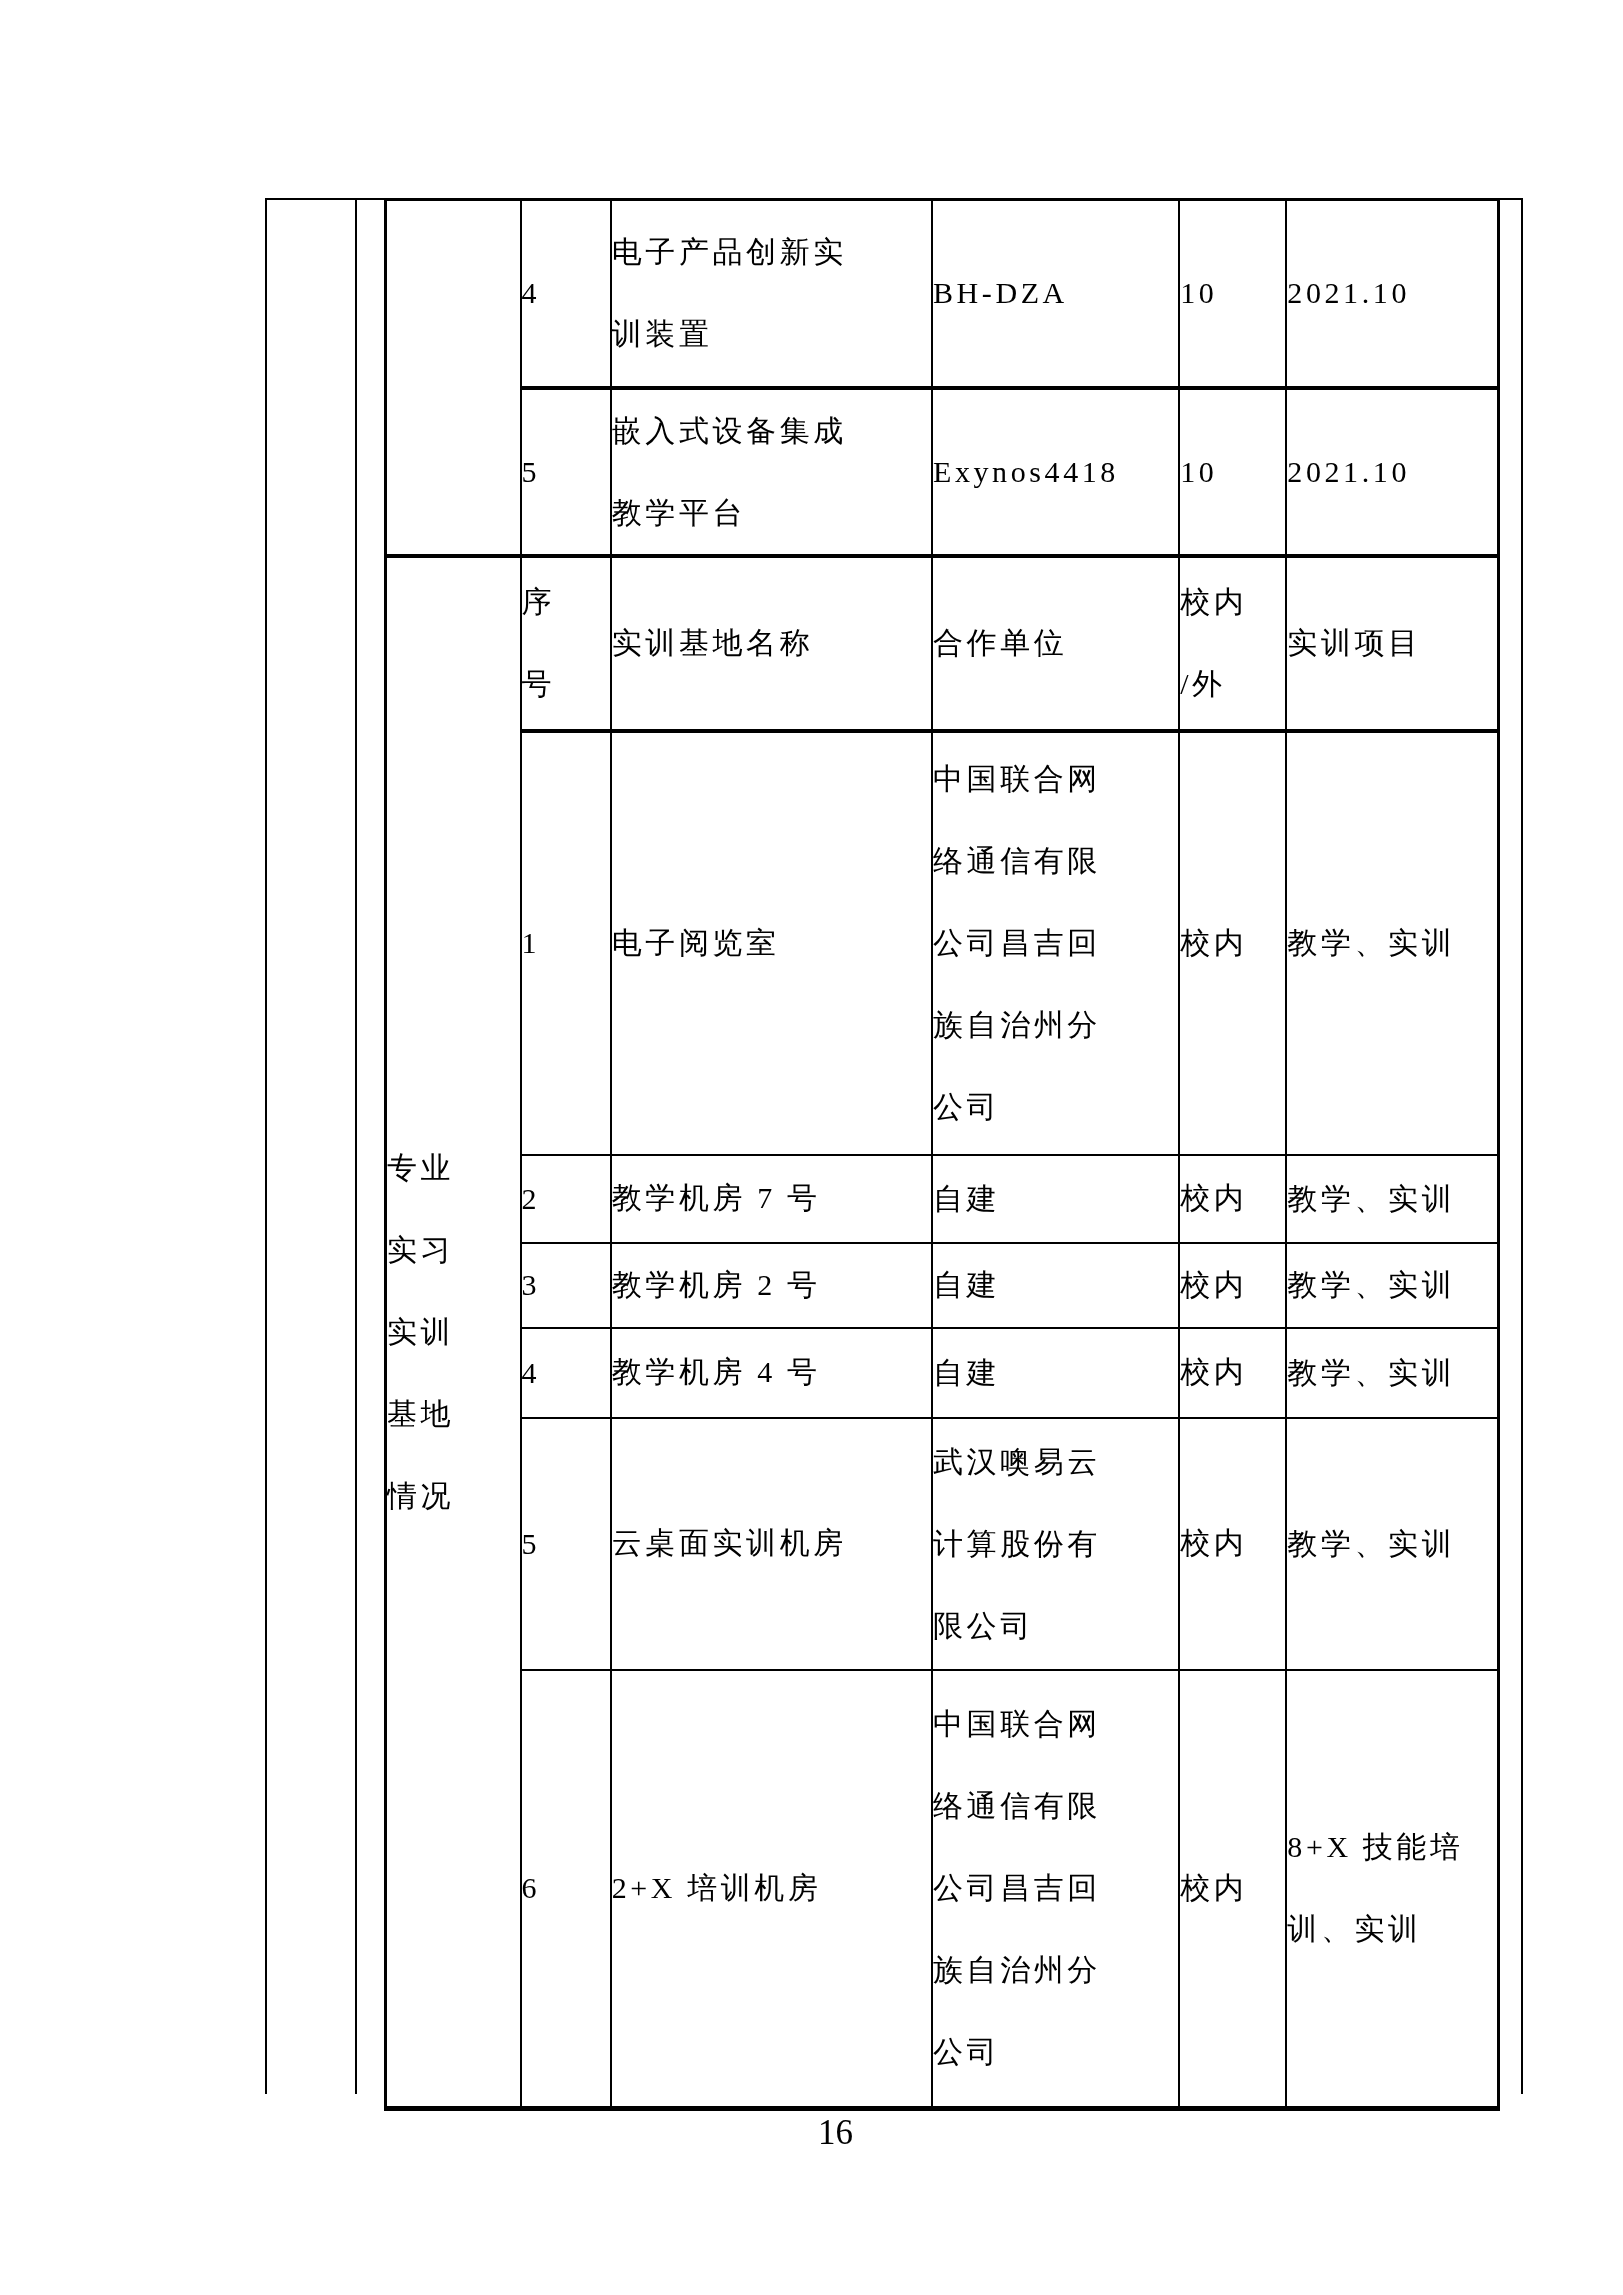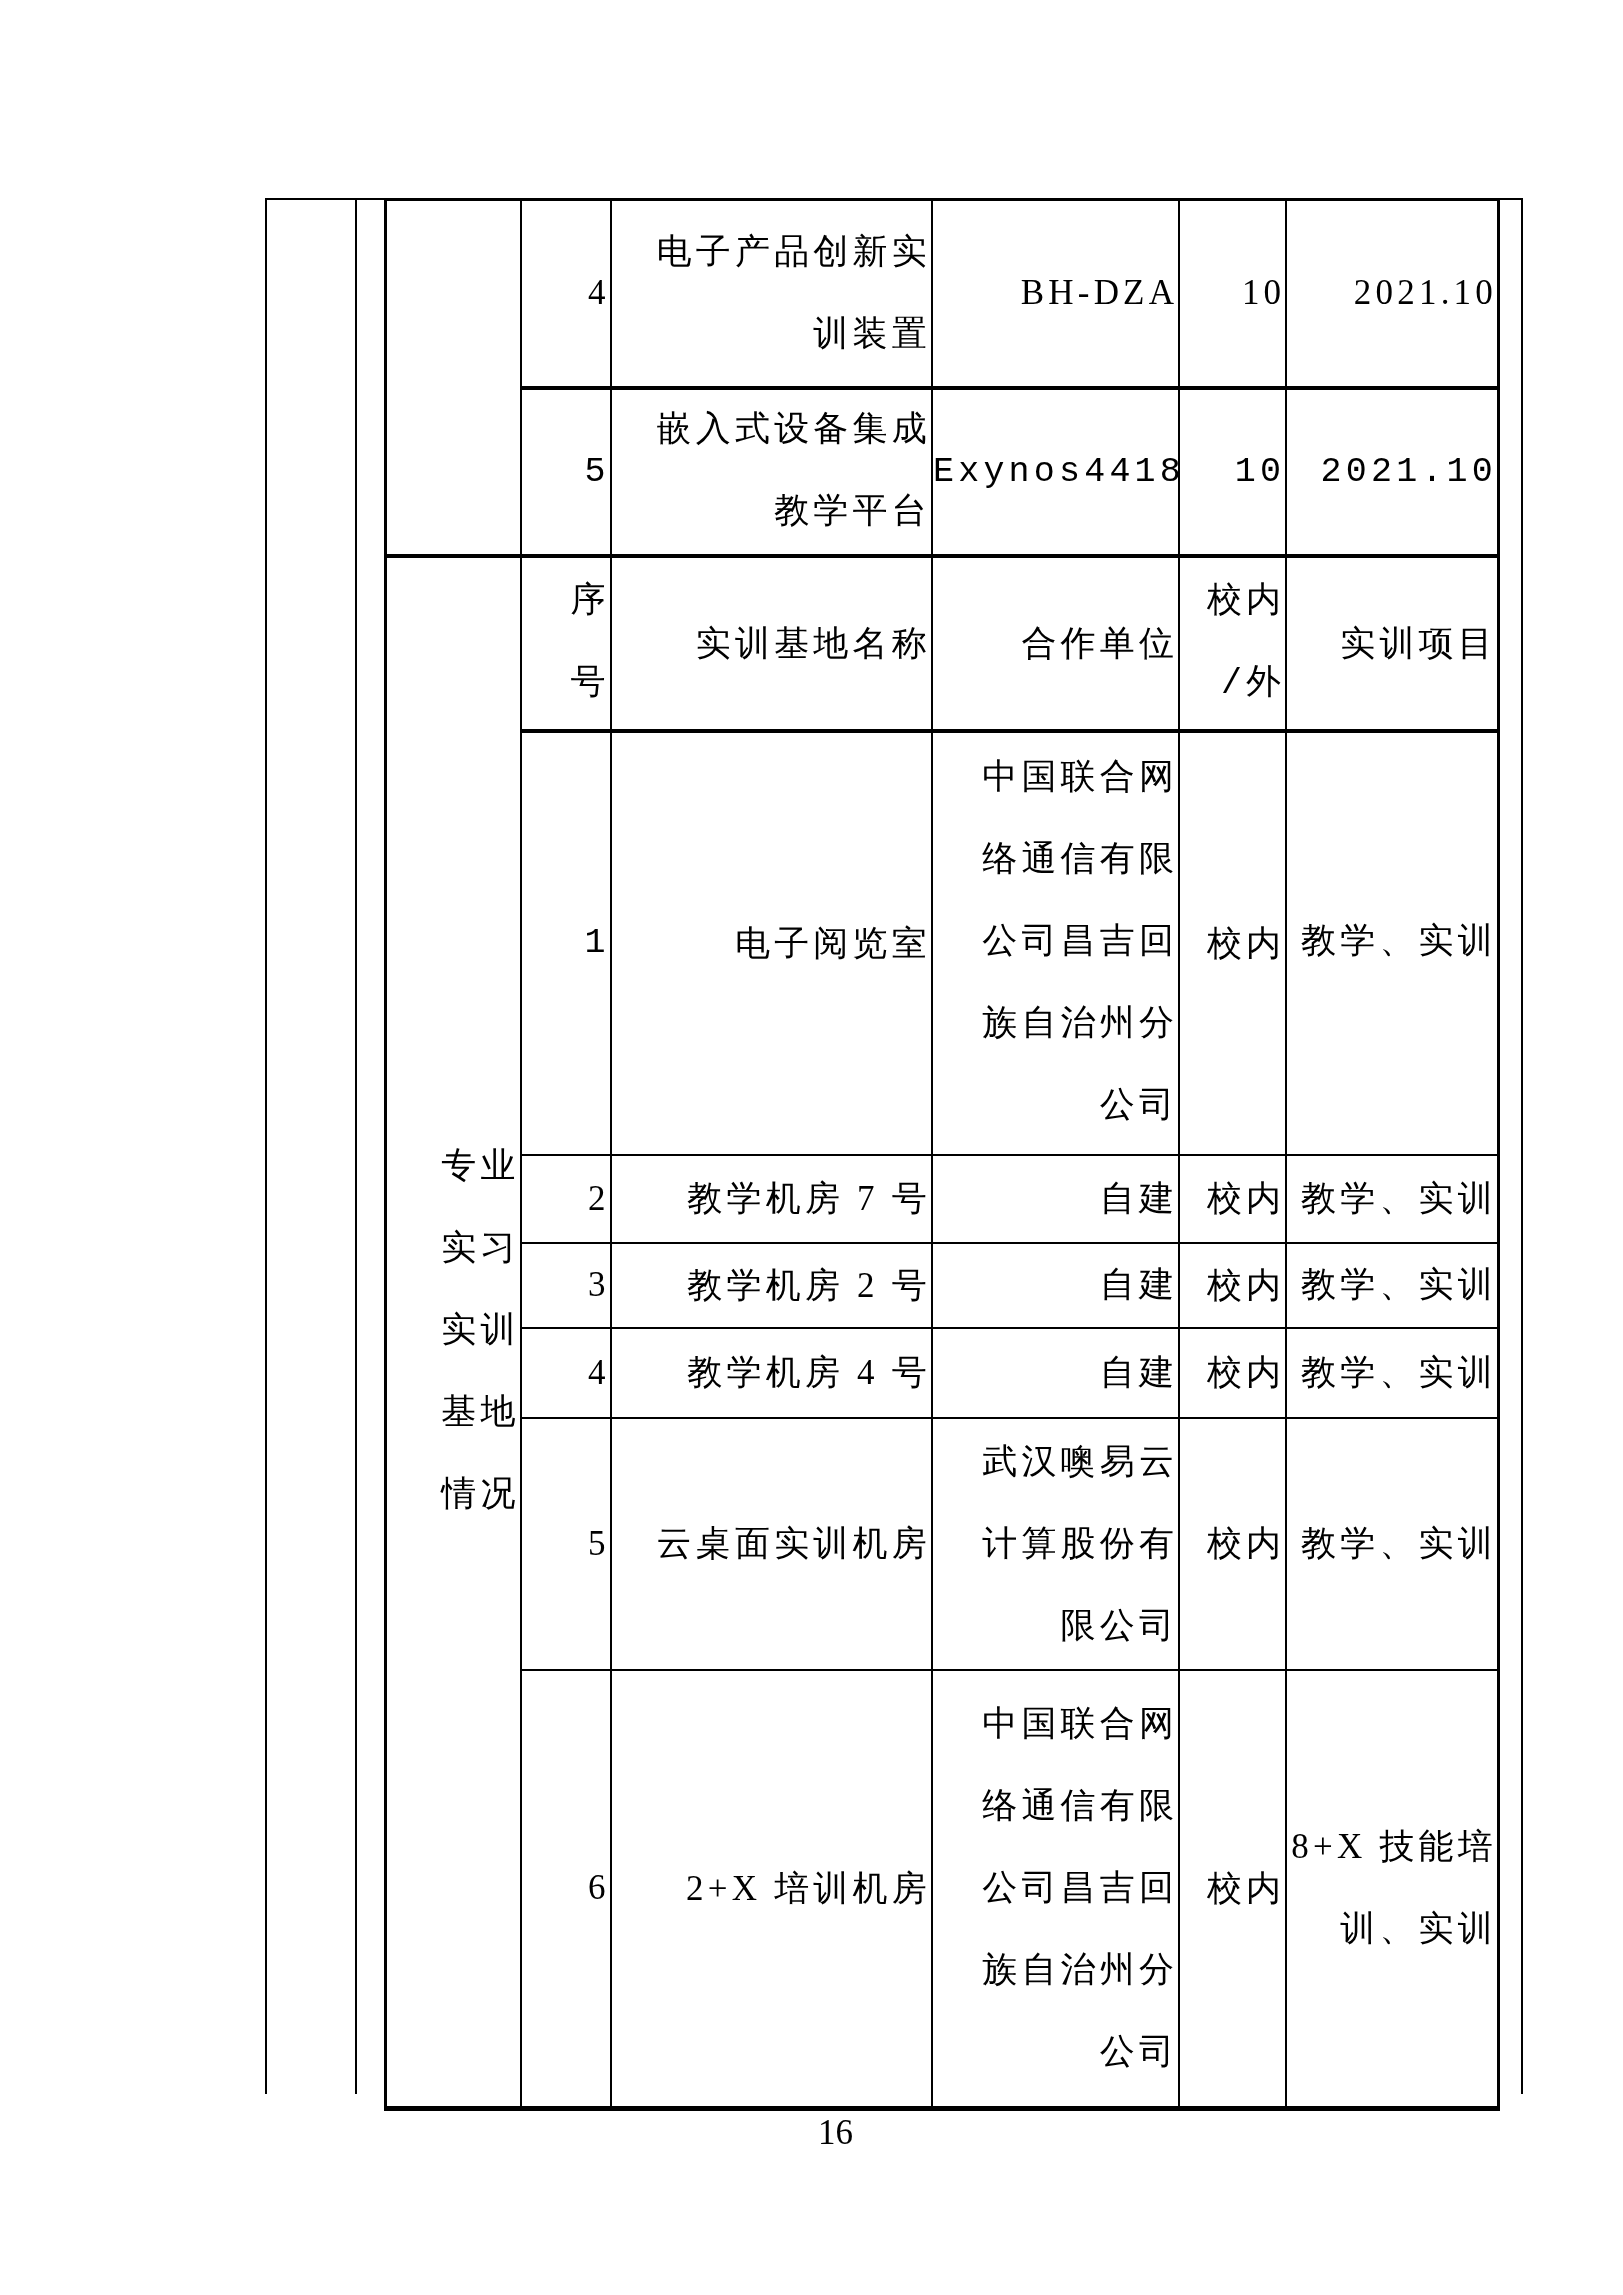--- a/index.html
+++ b/index.html
@@ -18,27 +18,27 @@
     width:1116px;
     border-collapse:collapse;
     table-layout:fixed;
     border:3.3px solid #000;
     border-top-width:3.9px;
     border-bottom-width:5.9px;
   }
   table.doc td{
     border:2.6px solid #000;
     padding:0;
-    text-align:right;
+    text-align:left;
     vertical-align:middle;
-    font-size:35px;
+    font-size:30px;
     letter-spacing:0.12em;
     overflow:hidden;
   }
-  tr.thick td{border-top-width:4.6px;font-family:Liberation Mono, monospace;}
+  tr.thick td{border-top-width:4.6px;}
   .lh{display:inline-block;line-height:82px;white-space:pre-line;}
   td.latin{letter-spacing:0.06em;}
   td.spread{letter-spacing:0.18em;}
   .pagenum{
     position:absolute;
     left:0;top:2113px;width:1623px;
     text-align:center;
     font-size:35px;
     padding-left:24px;
   }

